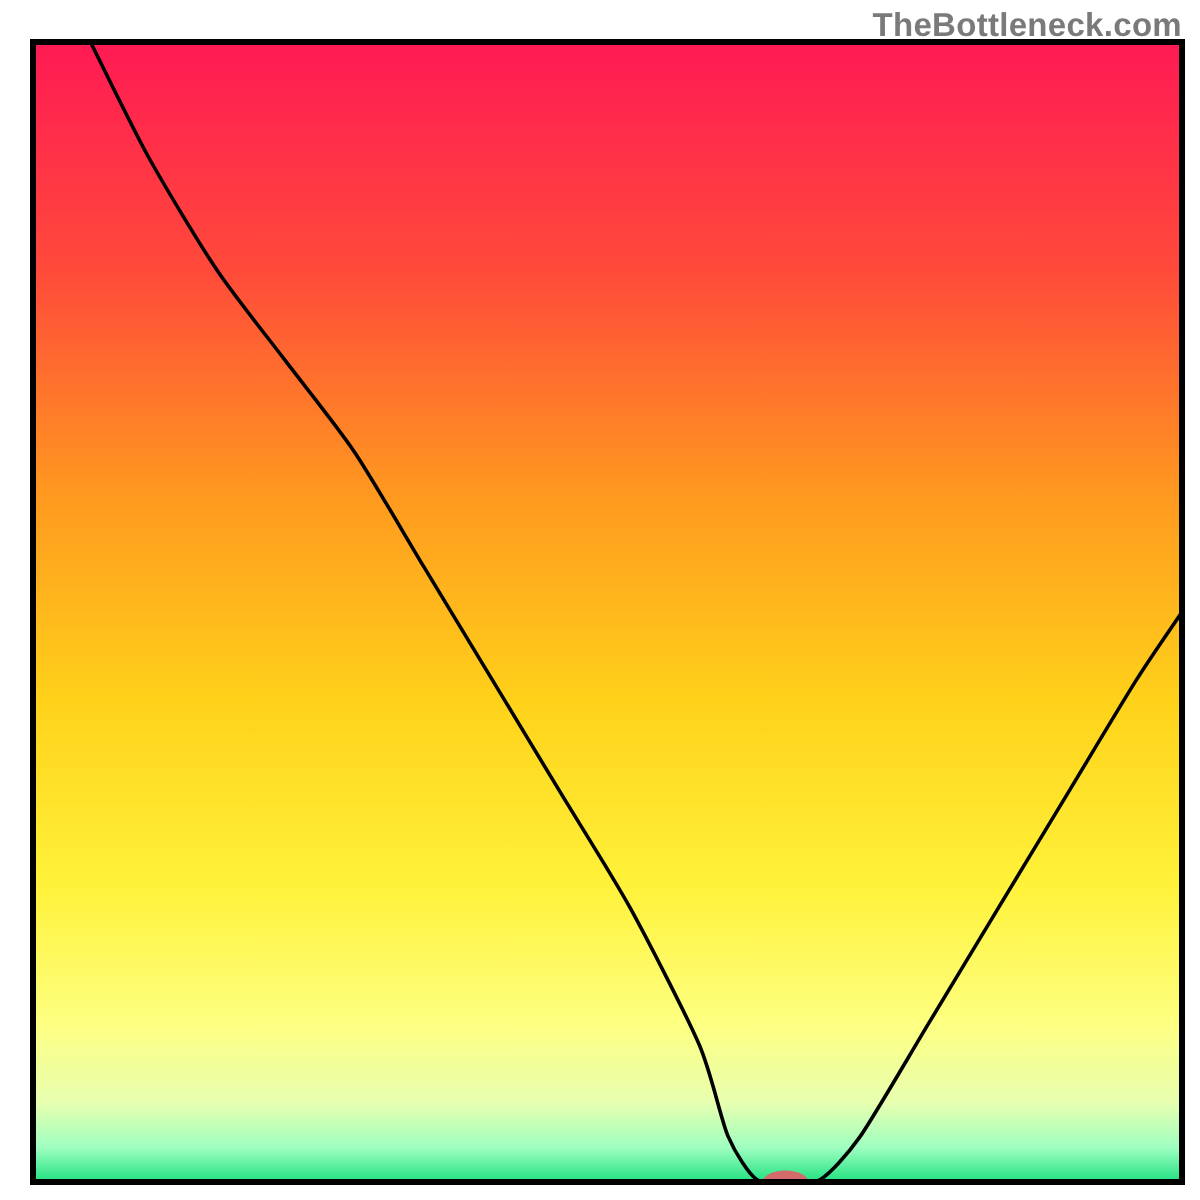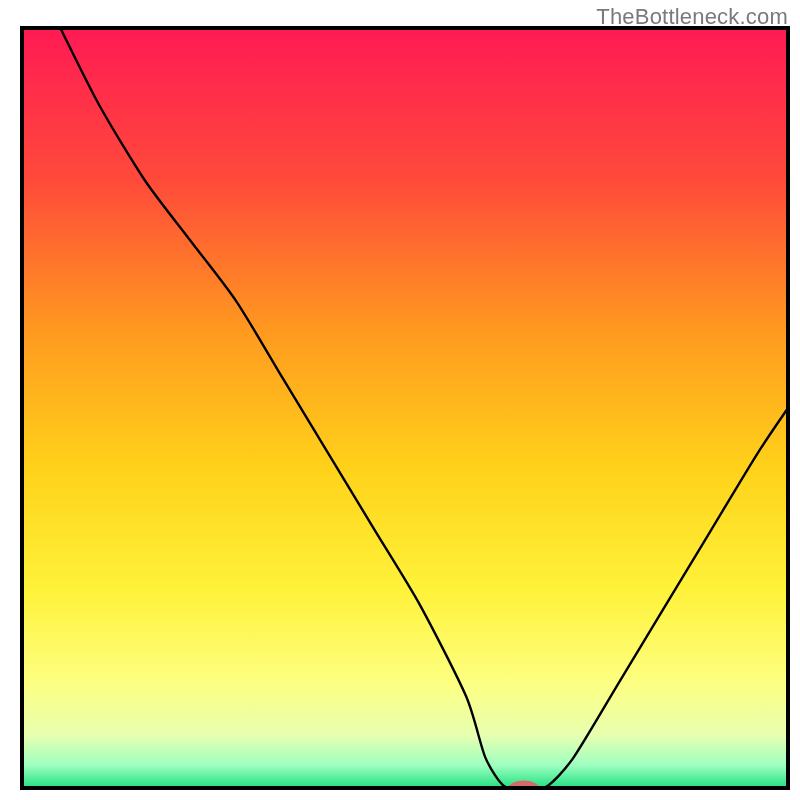--- a/index.html
+++ b/index.html
@@ -14,21 +14,21 @@
     position: relative;
     width: 800px;
     height: 800px;
   }
   .watermark {
     position: absolute;
     top: 4px;
     right: 12px;
     color: #7a7a7a;
     font-size: 22px;
-    font-weight: 400;
+    font-weight: 700;
     letter-spacing: 0.2px;
     user-select: none;
   }
   svg.plot {
     position: absolute;
     top: 0;
     left: 0;
   }
   
 </style>

